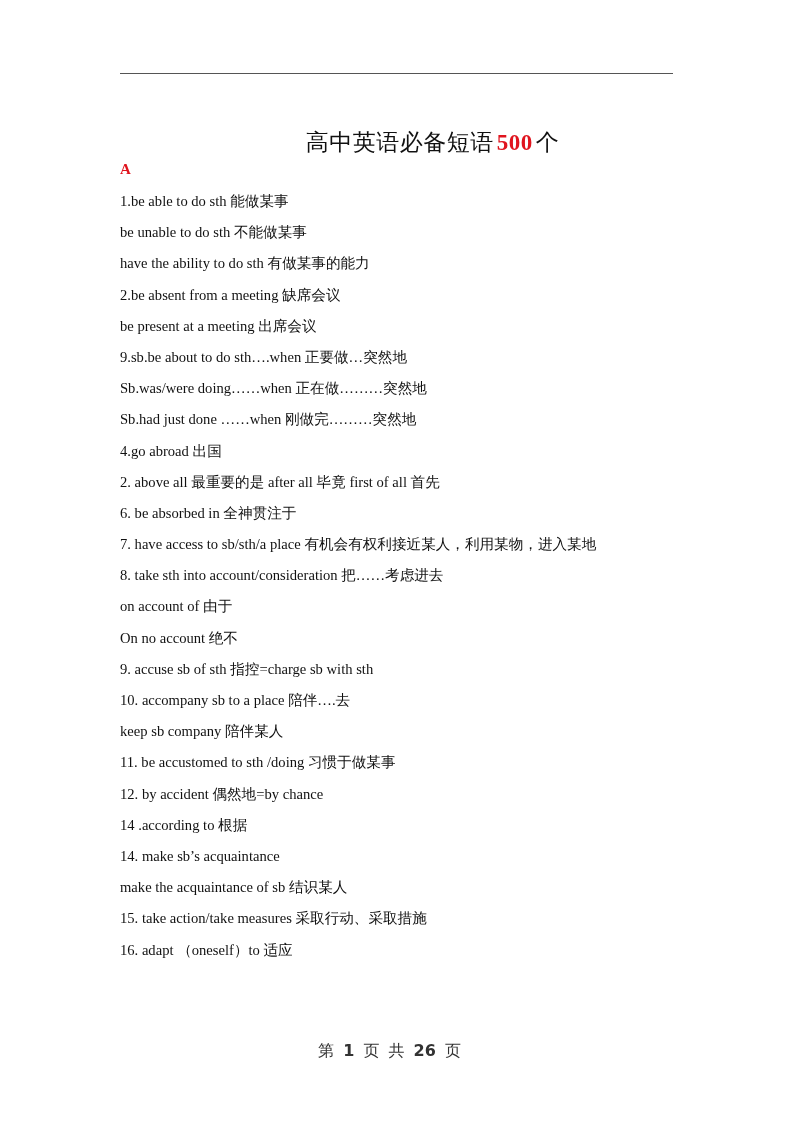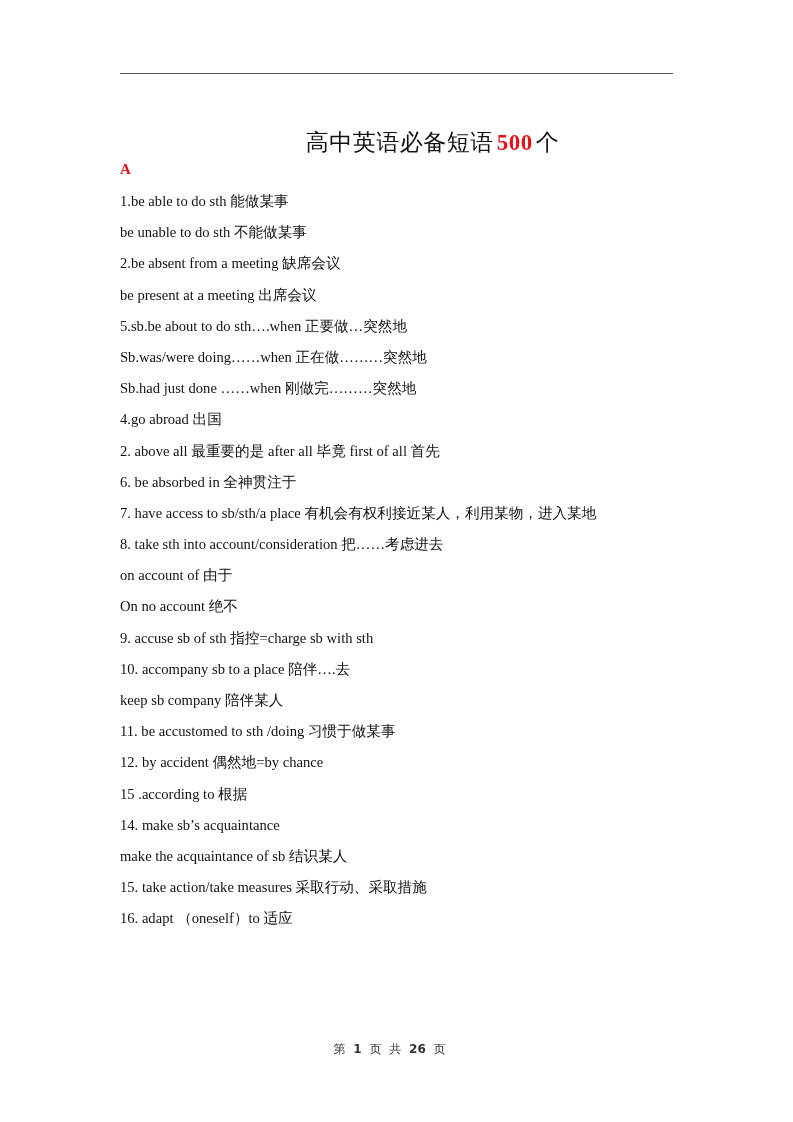--- a/index.html
+++ b/index.html
@@ -66,21 +66,21 @@
       white-space: nowrap;
       color: #111111;
     }
     .footer {
       position: absolute;
       left: 0;
       top: 1041px;
       width: 779px;
       text-align: center;
       font-family: "DejaVu Sans", "Liberation Sans", sans-serif;
-      font-size: 12px;
+      font-size: 16px;
       color: #333333;
       word-spacing: 4px;
     }
     .footer b {
       font-weight: bold;
     }
   </style>
 </head>
 <body>
 
@@ -88,38 +88,39 @@
 
 <h1 class="title">
   <span>高中英语必备短语</span><span class="num">500</span><span>个</span>
 </h1>
 
 <div class="section-letter">A</div>
 
 <ul class="lines">
   <li>1.be able to do sth  能做某事</li>
   <li>be unable to do sth  不能做某事</li>
+  <li>have the ability to do sth  有做某事的能力</li>
   <li>2.be absent from a meeting  缺席会议</li>
   <li>be present at a meeting  出席会议</li>
-  <li>5.sb.be about to do sth….when  正要做…突然地</li>
+  <li>9.sb.be about to do sth….when  正要做…突然地</li>
   <li>Sb.was/were doing……when  正在做………突然地</li>
   <li>Sb.had just done ……when  刚做完………突然地</li>
   <li>4.go abroad  出国</li>
   <li>2. above all  最重要的是  after all  毕竟  first of all  首先</li>
   <li>6. be absorbed in  全神贯注于</li>
   <li>7. have access to sb/sth/a place  有机会有权利接近某人，利用某物，进入某地</li>
   <li>8. take sth into account/consideration  把……考虑进去</li>
   <li>on account of  由于</li>
   <li>On no account  绝不</li>
   <li>9. accuse sb of sth  指控=charge sb with sth</li>
   <li>10. accompany sb to a place  陪伴….去</li>
   <li>keep sb company  陪伴某人</li>
   <li>11. be accustomed to sth /doing  习惯于做某事</li>
   <li>12. by accident  偶然地=by chance</li>
-  <li>15 .according to  根据</li>
+  <li>14 .according to  根据</li>
   <li>14. make sb’s acquaintance</li>
   <li>make the acquaintance of sb  结识某人</li>
   <li>15. take action/take measures  采取行动、采取措施</li>
   <li>16. adapt  （oneself）to  适应</li>
 </ul>
 
 <div class="footer">
   <span>第</span>
   <b>1</b>
   <span>页 共</span>

